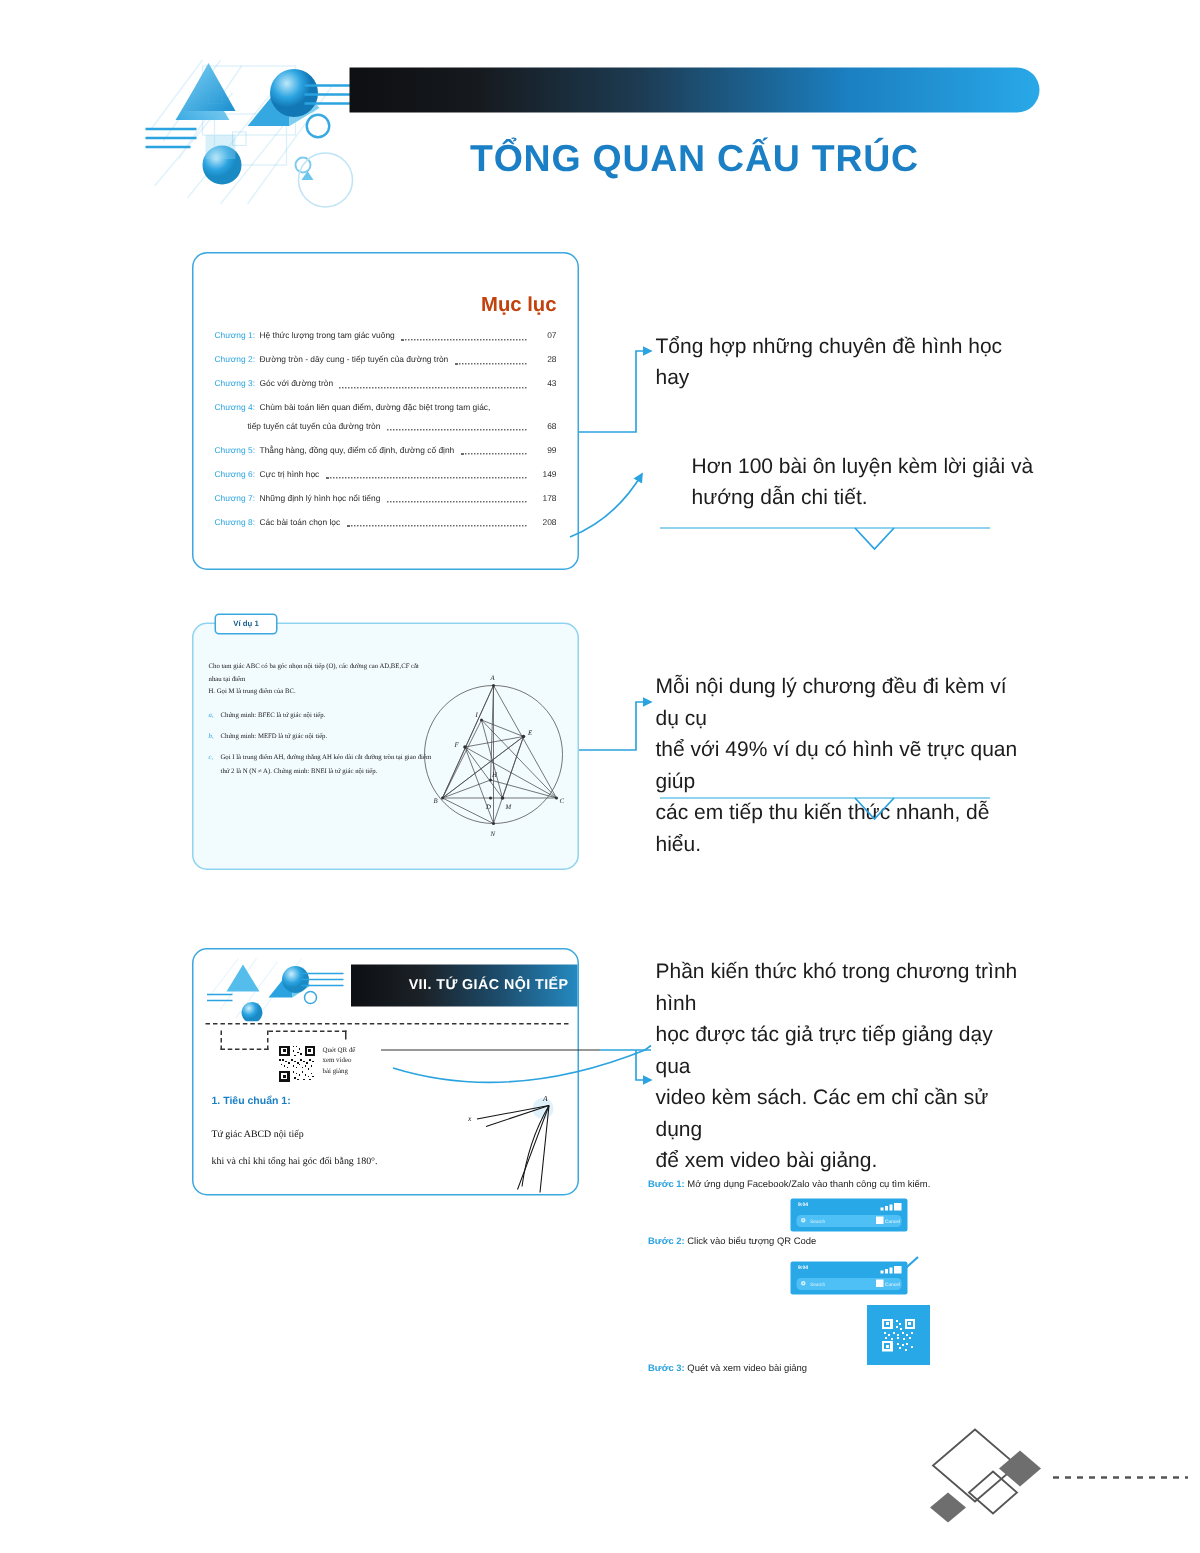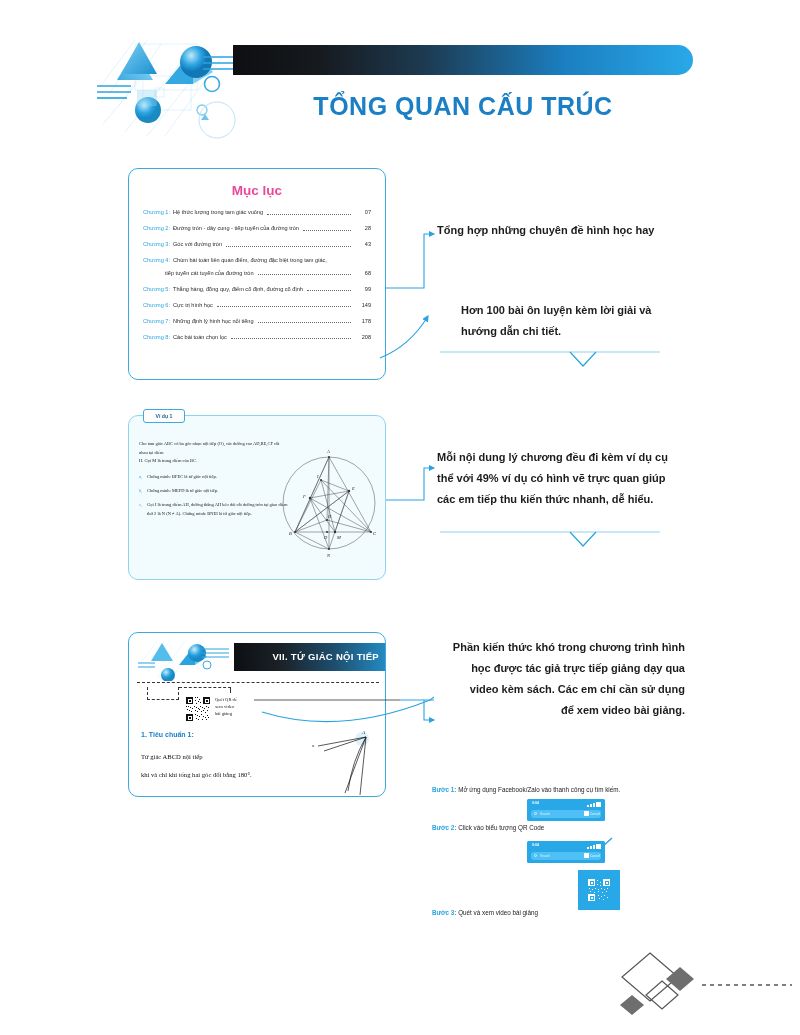--- a/index.html
+++ b/index.html
@@ -32,22 +32,22 @@
   .card {
     position:absolute;
     background:#ffffff;
     border: 1.3px solid #3ba9e0;
     border-radius: 10px;
   }
 
   
   #toc-card { left:128px; top:168px; width:258px; height:212px; padding: 10px 14px 8px 14px; }
   .toc-title {
-    text-align:center; color:#ec4899; font-size:13.5px; font-weight:bold;
-    margin: 4px 0 10px 0;
+    text-align:right; color:#c2410c; font-size:13.5px; font-weight:bold;
+    margin: 16px 0 10px 0;
   }
   .toc-row { display:flex; align-items:flex-end; font-size:5.6px; line-height:8.5px; margin-bottom:7.5px; color:#2b2b2b; }
   .toc-row.two-line { align-items:flex-start; flex-wrap:wrap; }
   .toc-ch { color:#2aa3e0; white-space:nowrap; margin-right:3px; }
   .toc-text { white-space:nowrap; }
   .toc-dots { flex:1; border-bottom:0.8px dotted #6b6b6b; margin:0 4px 2px 4px; min-width:6px; }
   .toc-pg { white-space:nowrap; width:16px; text-align:right; color:#2b2b2b; }
   .toc-cont { width:100%; display:flex; align-items:flex-end; padding-left:22px; margin-top:4px; }
 
   
@@ -77,25 +77,25 @@
   .qr-dashbox { position:absolute; left:18px; top:54px; width:32px; height:13px; border:0.9px dashed #333; border-top:none; }
   .qr-dashbox2 { position:absolute; left:50px; top:54px; width:52px; height:6px; border:0.9px dashed #333; border-bottom:none; border-left:none; }
   .qr-img { position:absolute; left:56px; top:63px; width:26px; height:26px; }
   .qr-caption { position:absolute; left:86px; top:63px; font-size:4.6px; line-height:7px; color:#222; font-family:"Liberation Serif", serif; }
   .qr-std { position:absolute; left:12px; top:98px; font-size:7px; font-weight:bold; color:#1a7fc4; }
   .qr-line1 { position:absolute; left:12px; top:120px; font-size:6.6px; color:#111; font-family:"Liberation Serif", serif; }
   .qr-line2 { position:absolute; left:12px; top:138px; font-size:6.6px; color:#111; font-family:"Liberation Serif", serif; }
   .qr-fig { position:absolute; right:0px; top:88px; width:95px; height:77px; }
 
   
-  .annot { position:absolute; font-size:11px; line-height:21px; color:#1c1c1c;font-weight:bold; }
+  .annot { position:absolute; font-size:14px; line-height:21px; color:#1c1c1c; }
   #annot-1 { left:437px; top:220px; width:245px; }
   #annot-2 { left:461px; top:300px; width:245px; }
   #annot-3 { left:437px; top:447px; width:250px; }
-  #annot-4 { left:437px; top:637px; width:248px;text-align:right; }
+  #annot-4 { left:437px; top:637px; width:248px; }
 
   .svg-overlay { position:absolute; left:0; top:0; width:800px; height:1035px; pointer-events:none; }
 
   
   .step { position:absolute; font-size:6.3px; color:#222; white-space:nowrap; }
   .step-no { color:#2aa3e0; font-weight:bold; }
   #step-1 { left:432px; top:786px; }
   #step-2 { left:432px; top:824px; }
   #step-3 { left:432px; top:909px; }
 

